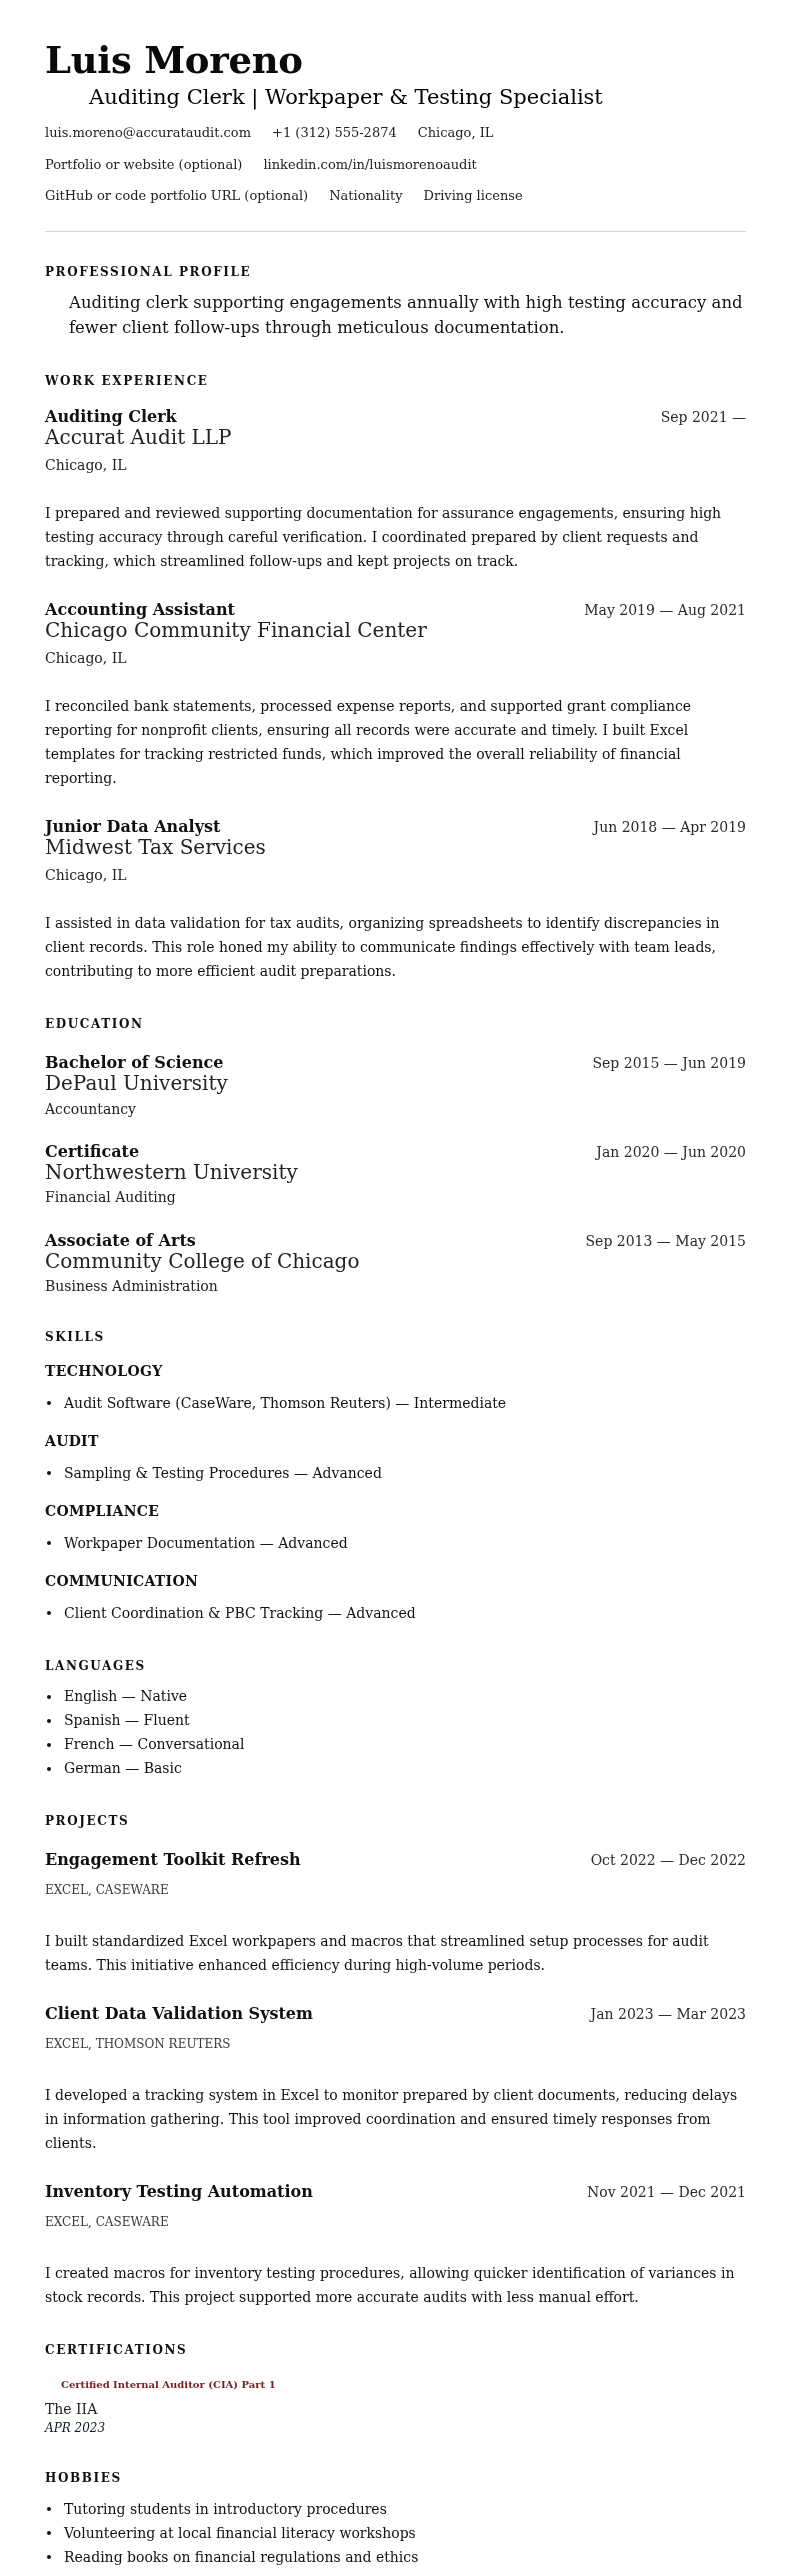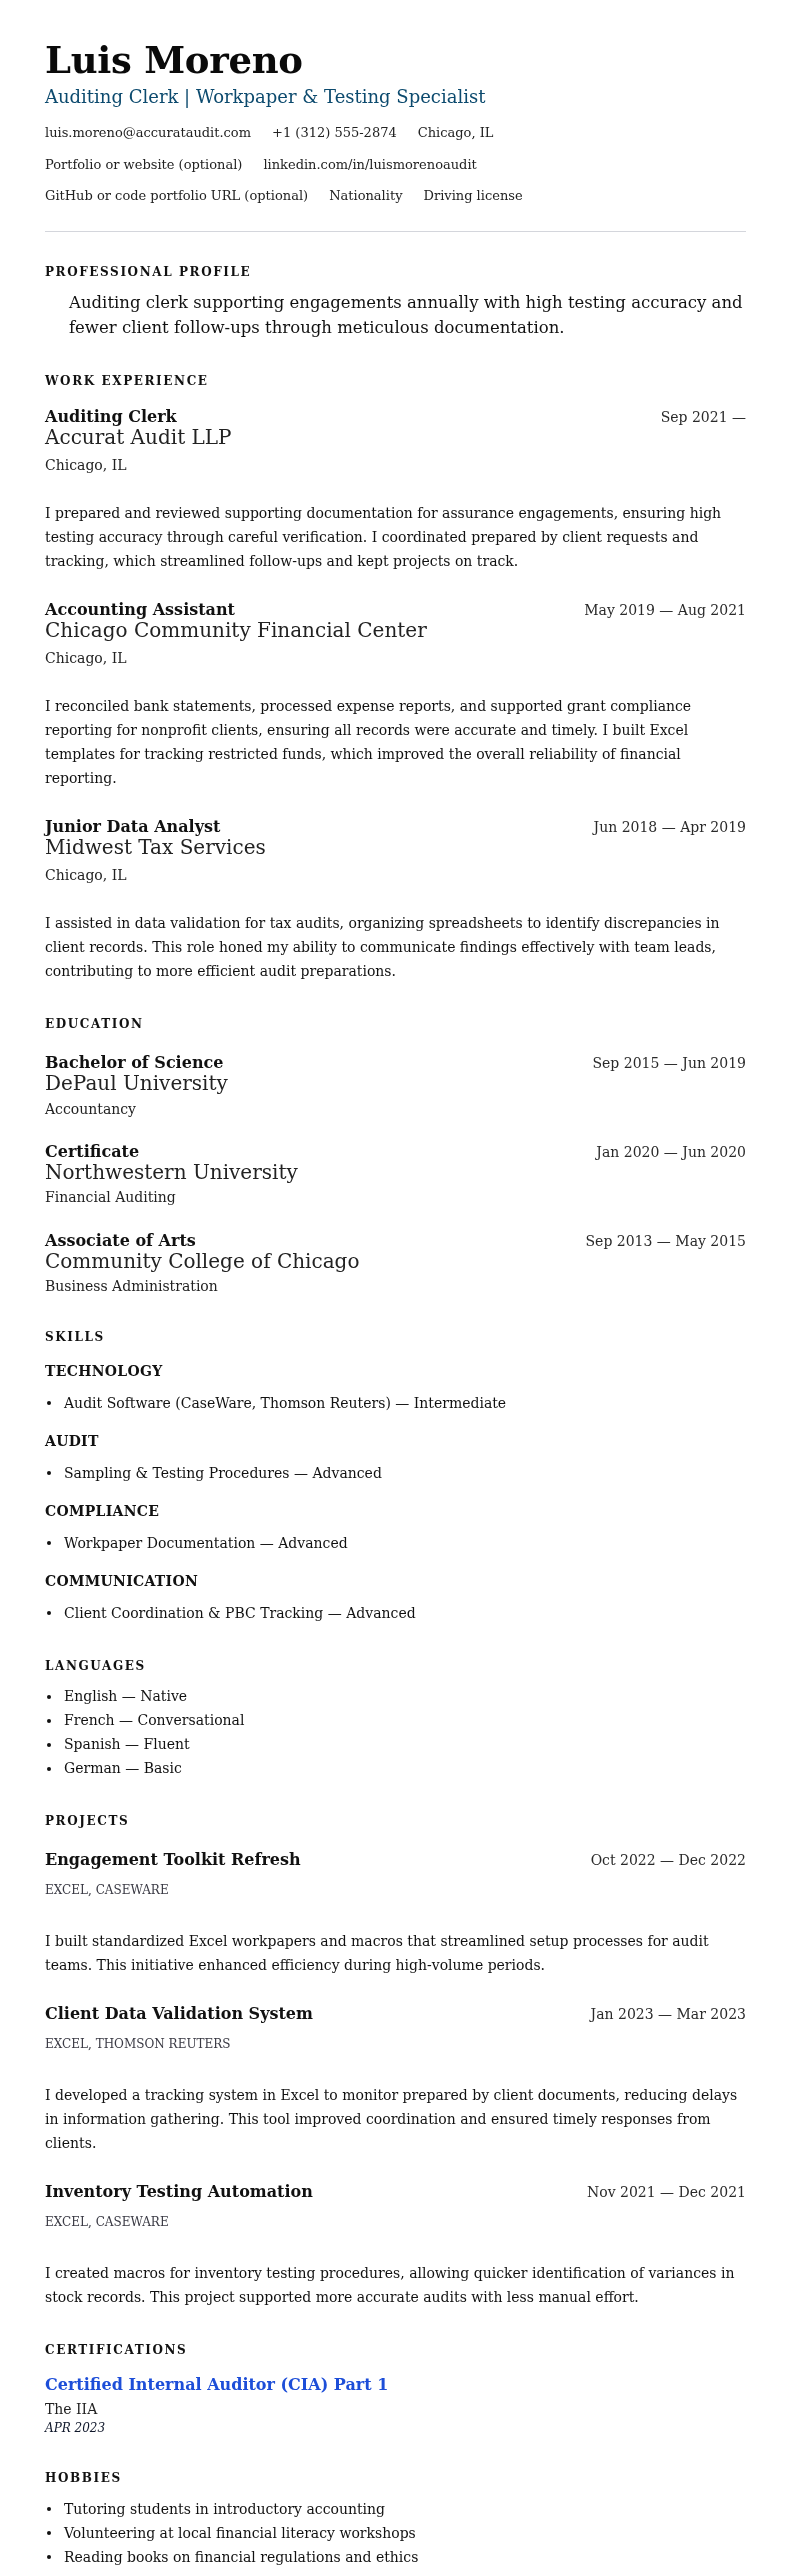--- a/index.html
+++ b/index.html
@@ -15,24 +15,25 @@
     width: 791px;
   }
   .name {
     font-size: 37px;
     font-weight: 700;
     line-height: 45px;
     color: #0a0a0a;
     letter-spacing: -0.3px;
   }
   .headline {
-    font-size: 18px;
+    font-size: 21px;
     line-height: 22.4px;
-    color: #0c4a6e;
+    color: #000000;
     margin-top: 2.6px;
+    margin-left: 44px;
   }
   .contact-row {
     font-size: 13px;
     line-height: 18.5px;
     color: #222;
     display: flex;
     flex-wrap: wrap;
     gap: 6px 21px;
     align-items: center;
   }
@@ -135,21 +136,21 @@
   .proj-entry + .proj-entry { margin-top: 26px; }
   .proj-tags {
     font-size: 12px;
     line-height: 17px;
     color: #3a3a44;
     margin-top: 12px;
     text-transform: uppercase;
   }
   .proj-desc { margin-top: 30px; }
   .cert-entry { margin-top: 17px; }
-  .cert-name { font-size: 16px; font-weight: 700; line-height: 20px; color: #1d4ed8; }
+  .cert-name { font-size: 10px; font-weight: 700; line-height: 20px; color: #7f1d1d; margin-left: 16px; }
   .cert-issuer { font-size: 14px; line-height: 20px; color: #222; margin-top: 4px; }
   .cert-date { font-size: 12px; line-height: 17px; color: #0f172a; margin-top: 1px; text-transform: uppercase; font-style: italic; }
 </style>
 </head>
 <body>
 
 <div class="page">
 
   <header>
     <h1 class="name">Luis Moreno</h1>
@@ -272,22 +273,22 @@
       <ul class="bullets">
         <li>Client Coordination &amp; PBC Tracking — Advanced</li>
       </ul>
     </div>
   </section>
 
   <section class="section">
     <h2 class="section-title">Languages</h2>
     <ul class="bullets">
       <li>English — Native</li>
+      <li>Spanish — Fluent</li>
       <li>French — Conversational</li>
-      <li>Spanish — Fluent</li>
       <li>German — Basic</li>
     </ul>
   </section>
 
   <section class="section">
     <h2 class="section-title">Projects</h2>
 
     <div class="proj-entry">
       <div class="entry-head">
         <div class="entry-title">Engagement Toolkit Refresh</div>
@@ -321,20 +322,20 @@
     <div class="cert-entry">
       <div class="cert-name">Certified Internal Auditor (CIA) Part 1</div>
       <div class="cert-issuer">The IIA</div>
       <div class="cert-date">Apr 2023</div>
     </div>
   </section>
 
   <section class="section">
     <h2 class="section-title">Hobbies</h2>
     <ul class="bullets">
-      <li>Tutoring students in introductory accounting</li>
+      <li>Tutoring students in introductory procedures</li>
       <li>Volunteering at local financial literacy workshops</li>
       <li>Reading books on financial regulations and ethics</li>
     </ul>
   </section>
 
 </div>
 
 
 </body></html>

